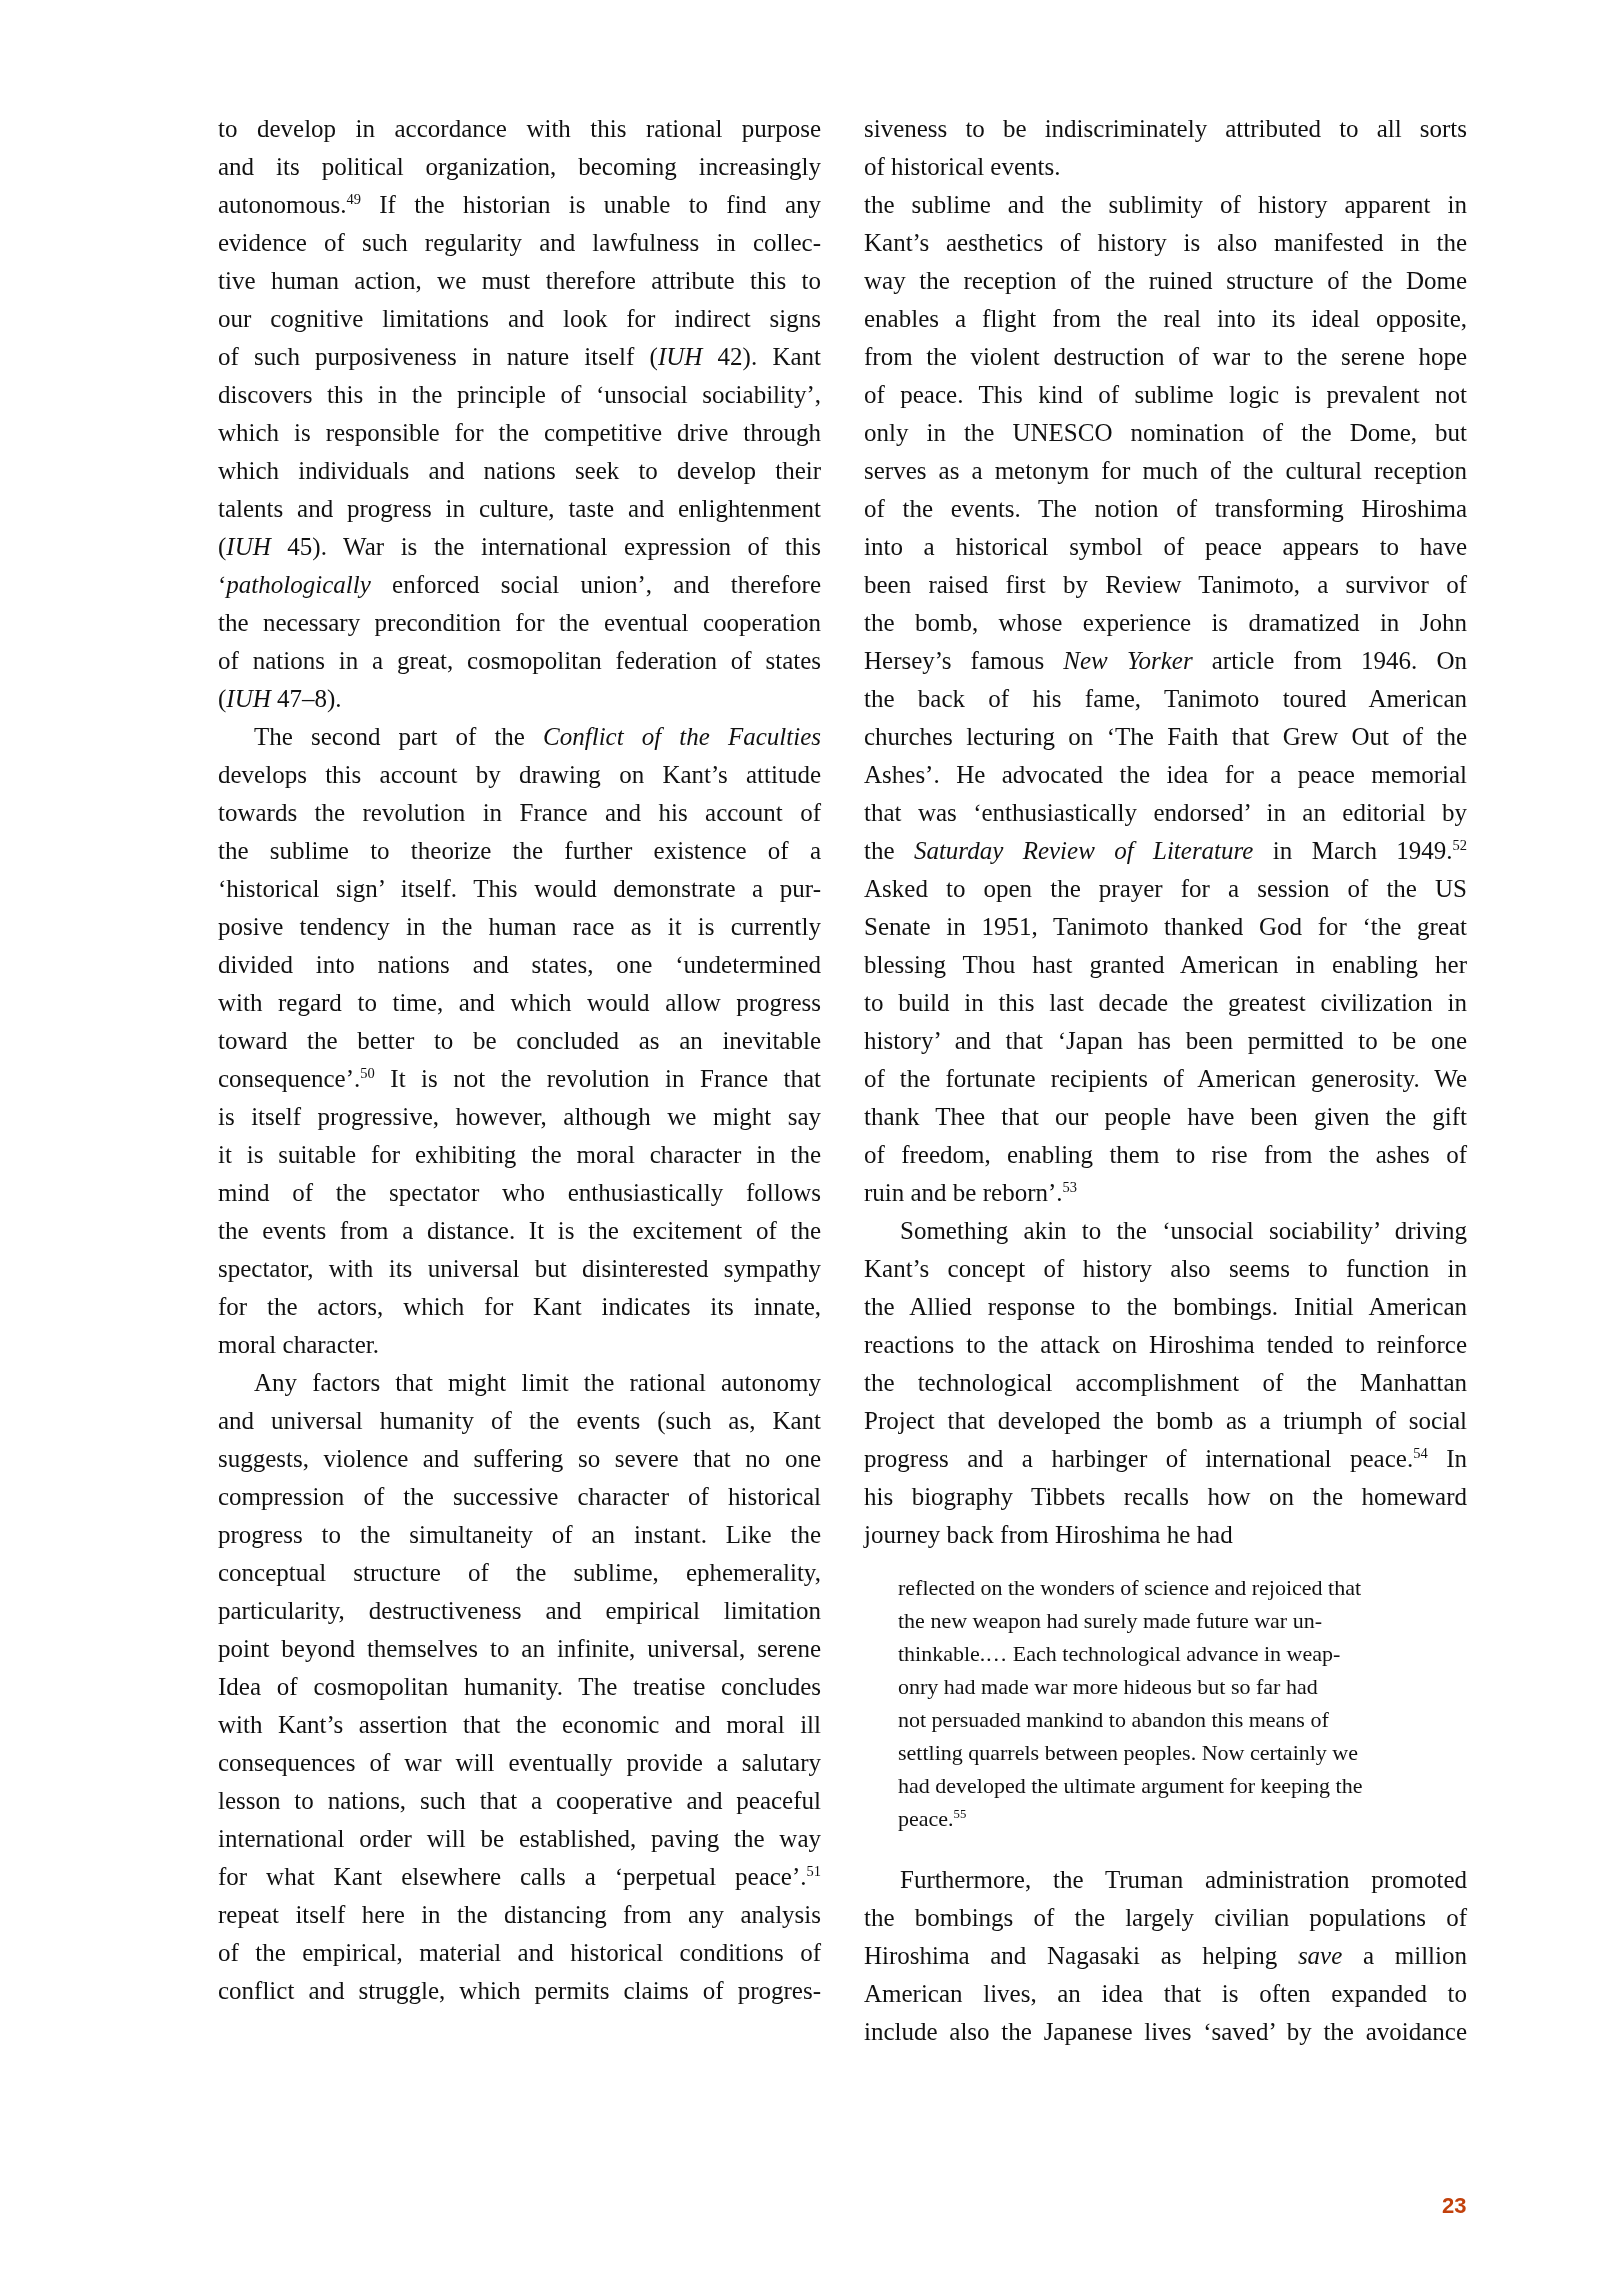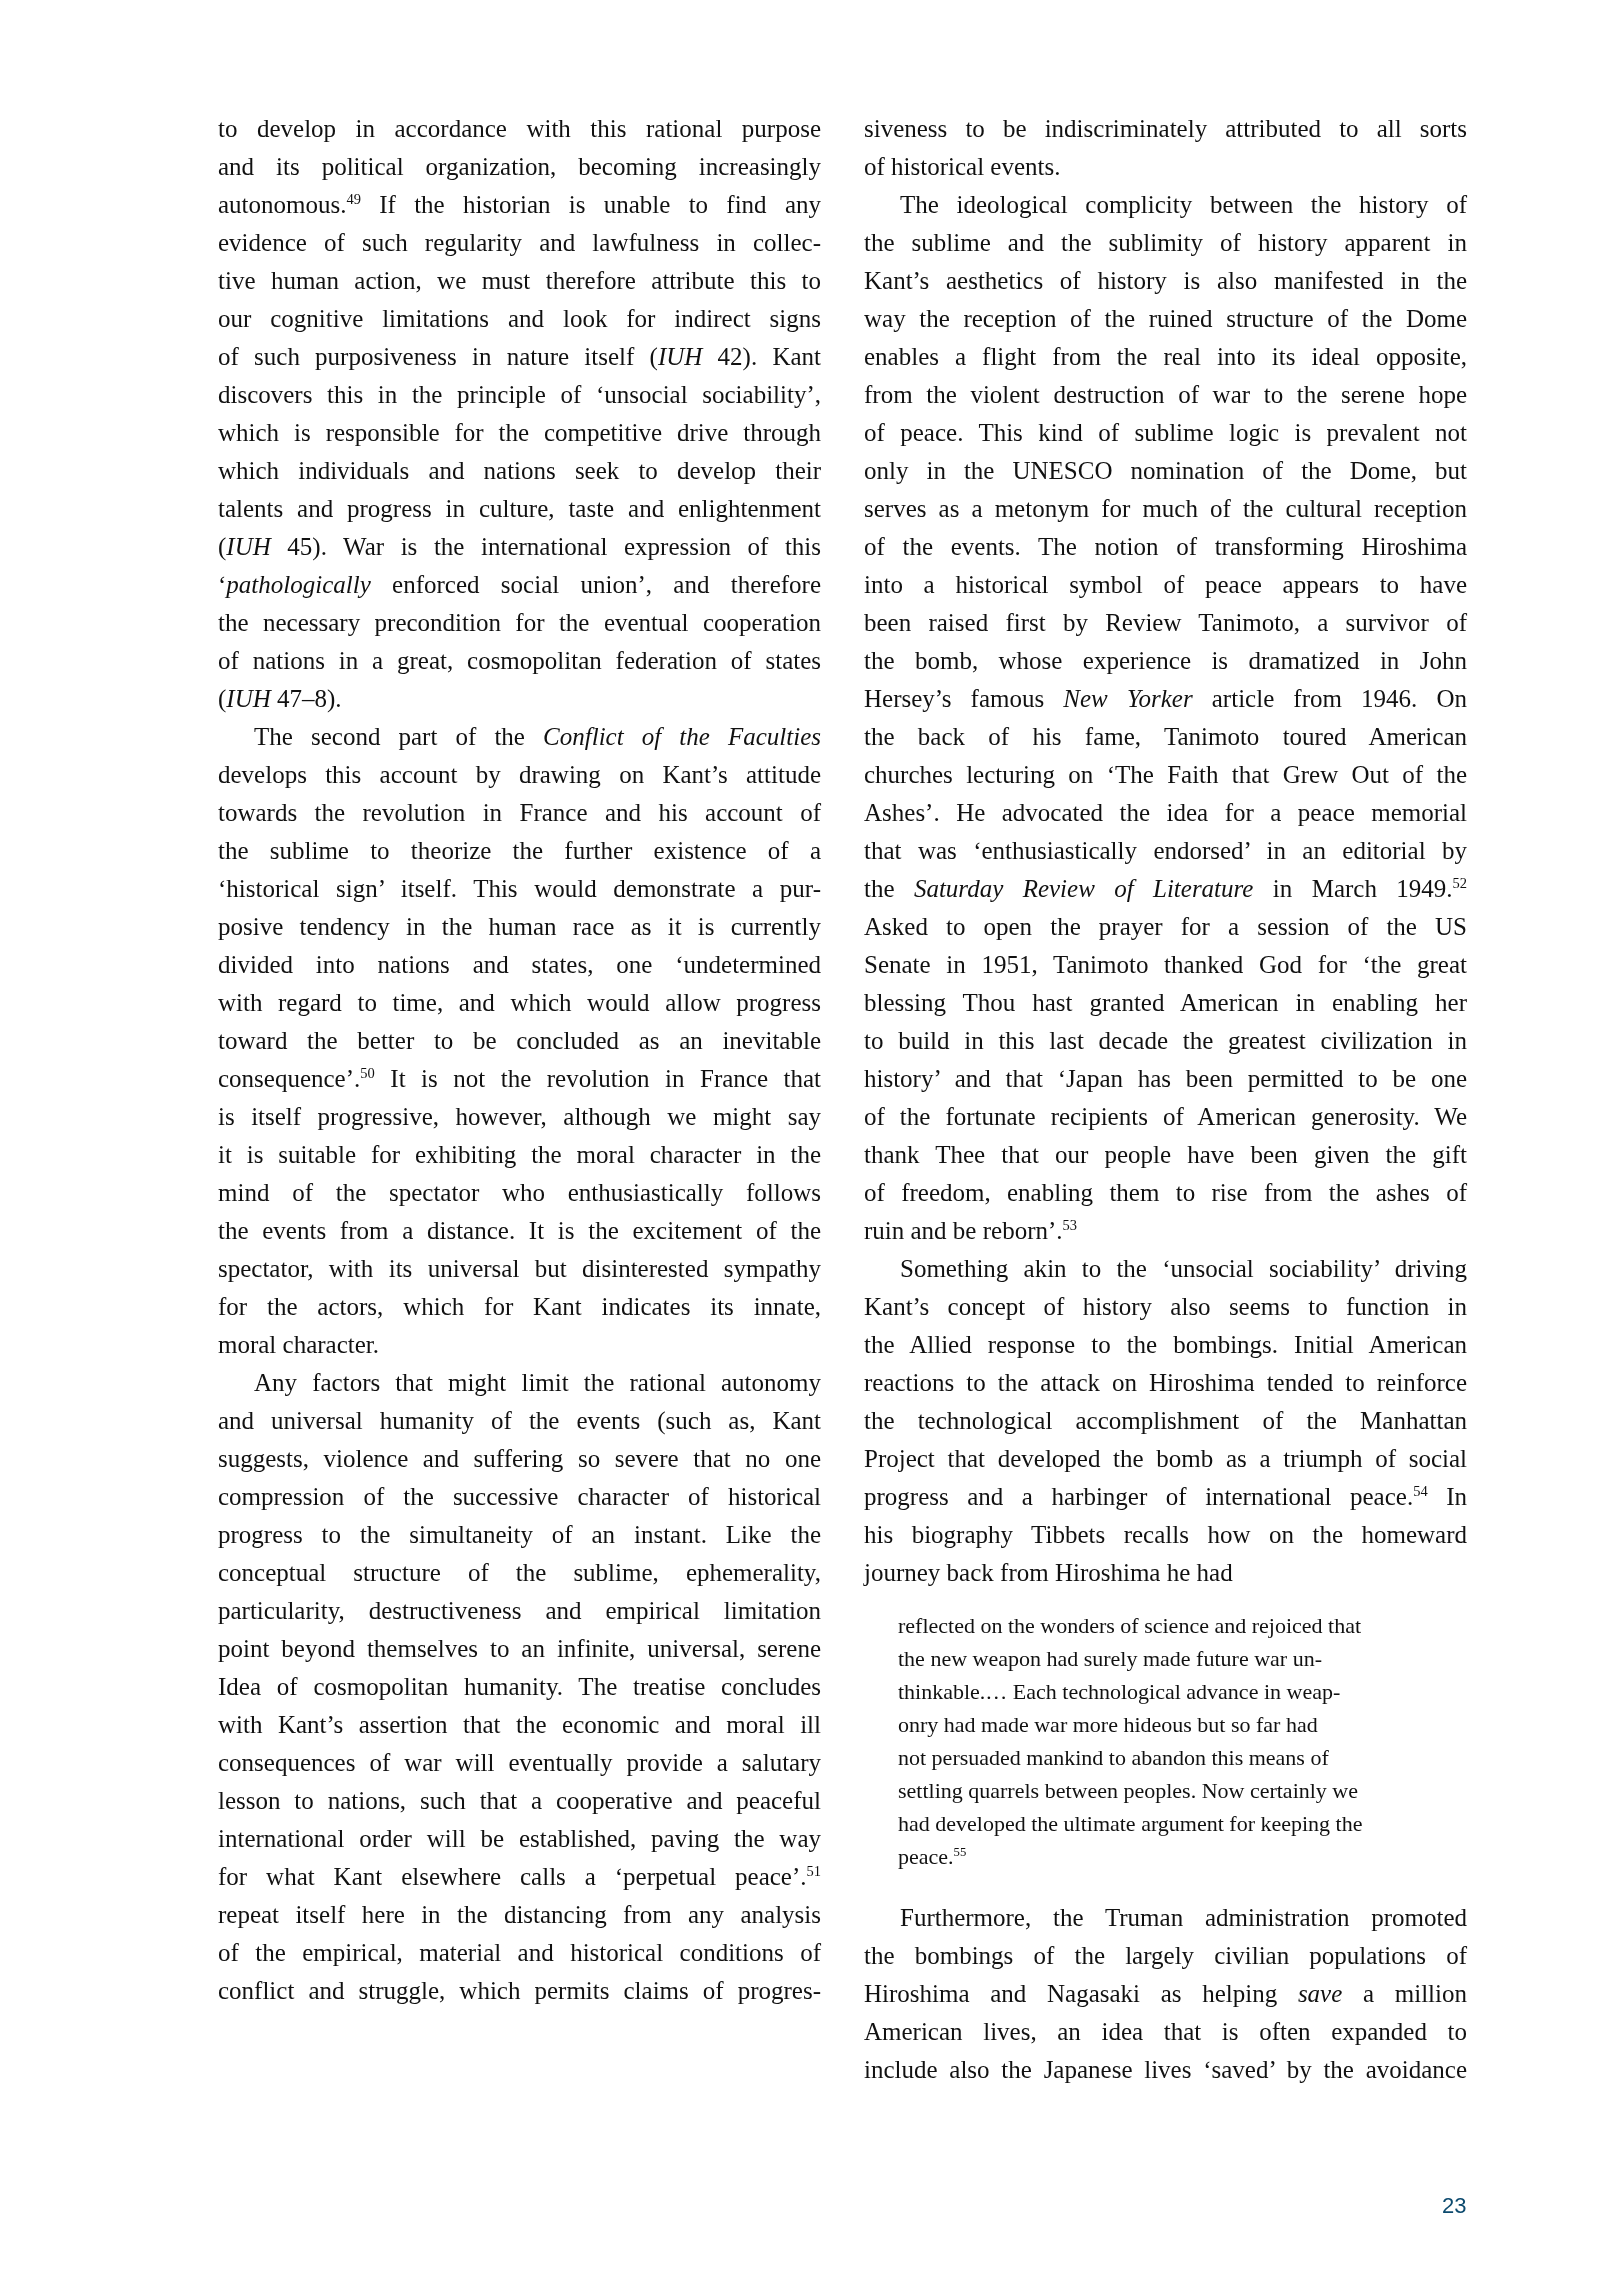--- a/index.html
+++ b/index.html
@@ -17,21 +17,21 @@
   .ln.last { text-align-last:left; }
   .ln.indent { padding-left:36px; }
   .gap { height:17px; }
   .bq { padding-left:34px; }
   .bq .ln { height:33px; line-height:33px; font-size:22px; text-align-last:left; text-align:left; }
   sup { font-size:0.58em; line-height:0; vertical-align:0.62em; }
   i { font-style:italic;margin-top:44px; }
   .pagenum {
     position:absolute; left:1442px; top:2193px;
     font-family:"Liberation Sans", "DejaVu Sans", sans-serif;
-    font-weight:normal; font-size:22px; color:#0c4a6e;
+    font-weight:bold; font-size:22px; color:#c2410c;
   }
 </style>
 </head>
 <body>
 
 <div class="page">
 
   <div class="col col-left">
     <div>
       <span class="ln">to develop in accordance with this rational purpose</span>
@@ -93,21 +93,20 @@
     </div>
   </div>
 
   <div class="col col-right">
     <div>
       <span class="ln">siveness to be indiscriminately attributed to all sorts</span>
       <span class="ln last">of historical events.</span>
     </div>
 
     <div>
-      <span class="ln indent">The ideological complicity between the history of</span>
       <span class="ln">the sublime and the sublimity of history apparent in</span>
       <span class="ln">Kant’s aesthetics of history is also manifested in the</span>
       <span class="ln">way the reception of the ruined structure of the Dome</span>
       <span class="ln">enables a flight from the real into its ideal opposite,</span>
       <span class="ln">from the violent destruction of war to the serene hope</span>
       <span class="ln">of peace. This kind of sublime logic is prevalent not</span>
       <span class="ln">only in the UNESCO nomination of the Dome, but</span>
       <span class="ln">serves as a metonym for much of the cultural reception</span>
       <span class="ln">of the events. The notion of transforming Hiroshima</span>
       <span class="ln">into a historical symbol of peace appears to have</span>

